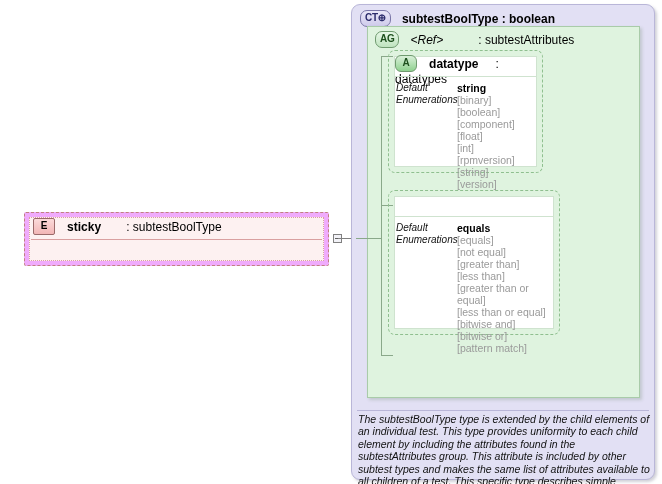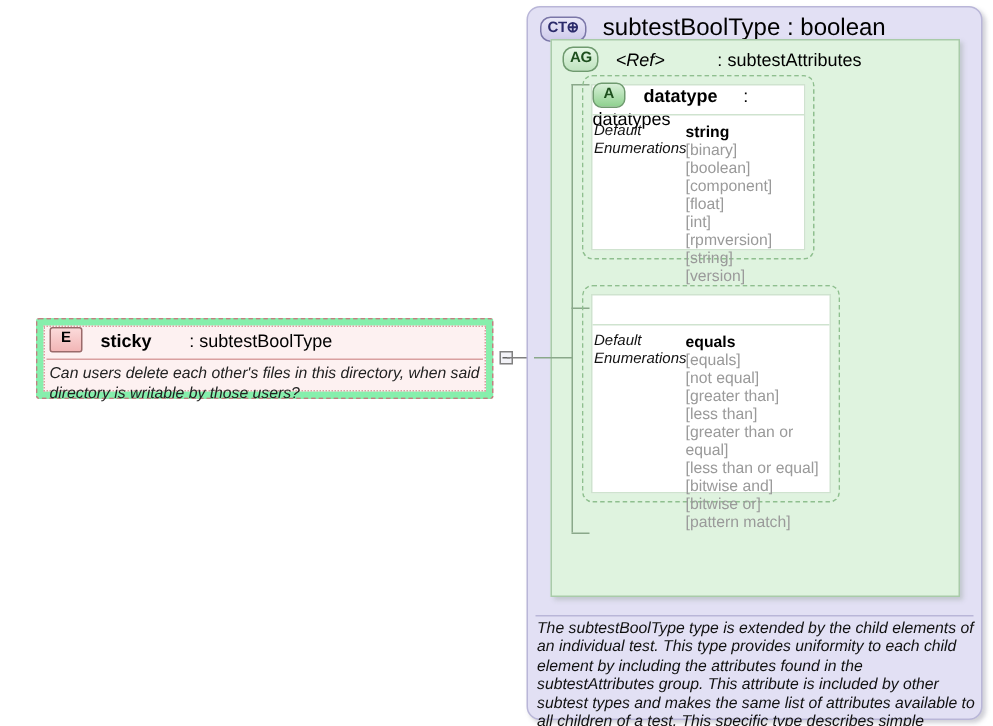--- a/index.html
+++ b/index.html
@@ -9,21 +9,21 @@
     font-size:11px;color:#000;overflow:hidden;position:relative;
   }
   .canvas{position:absolute;left:0;top:0;width:662px;height:484px;}
 
   
   .abs{position:absolute;}
 
   
   #left-element{
     left:24px;top:212px;width:305px;height:54px;
-    background:#86efac;border:1px dashed #c08080;
+    background:#f0abfc;border:1px dashed #c08080;
     border-radius:2px;box-sizing:border-box;
   }
   #left-element .inner{
     position:absolute;left:4px;top:4px;right:4px;bottom:4px;
     border:1px dotted #d9a0a0;box-sizing:border-box;background:#fdf1f1;
   }
   .elem-head{position:absolute;left:8px;top:5px;right:6px;height:19px;}
   .badge-e{
     display:inline-block;width:20px;height:15px;line-height:14px;
     text-align:center;font-size:10px;font-weight:bold;color:#000;
@@ -57,21 +57,21 @@
     box-shadow:2px 2px 3px rgba(120,120,140,.35);
   }
   .ct-head{position:absolute;left:8px;top:5px;height:18px;}
   .badge-ct{
     display:inline-block;height:15px;line-height:13px;padding:0 4px;
     font-size:10px;font-weight:bold;color:#2b2b6b;
     background:linear-gradient(#e9e7f8,#cfcbeb);
     border:1px solid #7b77a8;border-radius:7px;vertical-align:middle;
     letter-spacing:-.3px;
   }
-  .ct-title{font-size:16px;font-weight:normal;margin-left:8px;vertical-align:middle;}
+  .ct-title{font-size:12px;font-weight:bold;margin-left:8px;vertical-align:middle;}
 
   
   #ag-box{
     left:367px;top:26px;width:273px;height:372px;
     background:#dff3df;border:1px solid #a9cba9;
     box-sizing:border-box;
     box-shadow:2px 2px 3px rgba(120,140,120,.30);
   }
   .ag-head{position:absolute;left:7px;top:4px;height:18px;}
   .badge-ag{
@@ -134,21 +134,20 @@
   <div class="abs" id="occurs">0..1</div>
 
   <div class="abs" id="left-element">
     <div class="inner"></div>
     <div class="elem-head">
       <span class="badge-e">E</span>
       <span class="elem-name">sticky</span>
       <span class="elem-type"><span>:</span> <span>subtestBoolType</span></span>
     </div>
     <div class="elem-rule"></div>
-    <div class="elem-doc">Can users delete each other's files in this directory, when said directory is writable by those users?</div>
   </div>
 
   <div class="abs" id="conn-box"></div>
   <div class="abs" id="conn-line"></div>
 
   <div class="abs" id="ct-box">
     <div class="ct-head">
       <span class="badge-ct">CT⊕</span>
       <span class="ct-title"><span>subtestBoolType</span> <span>:</span> <span>boolean</span></span>
     </div>

